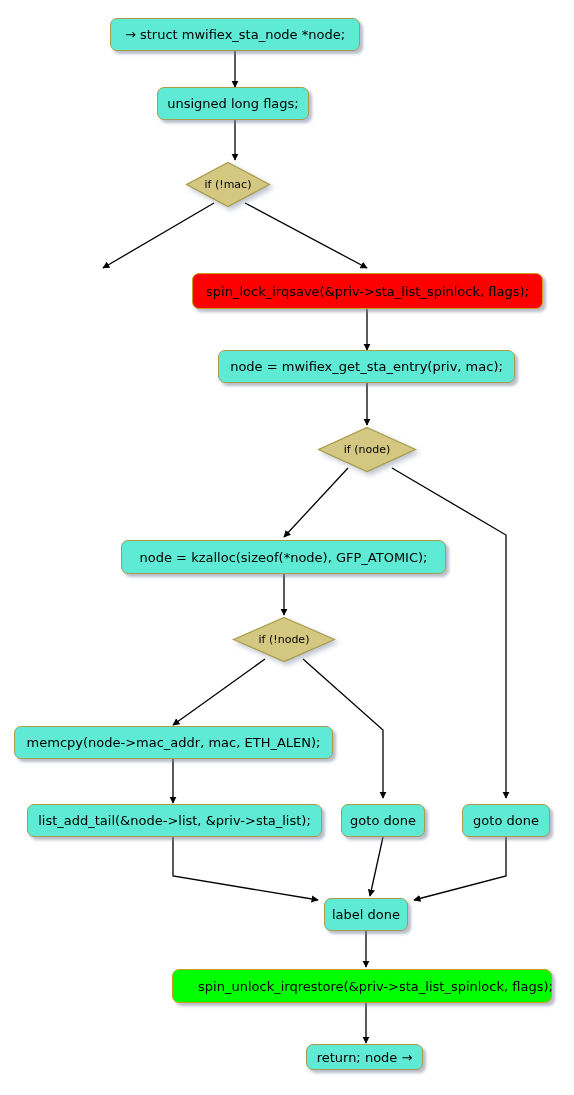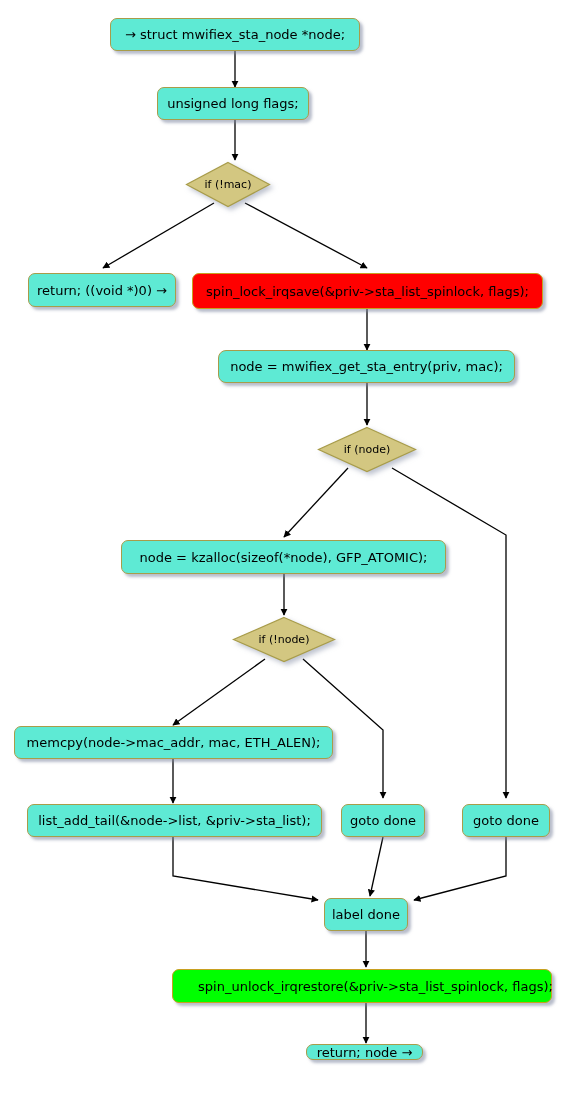--- a/index.html
+++ b/index.html
@@ -114,29 +114,26 @@
     <span>unsigned long flags;</span>
   </div>
 
   <div class="diamond-wrap" style="left:185px; top:161px; width:86px; height:47px;">
     <svg width="86" height="47" viewBox="0 0 86 47">
       <polygon points="43,1.5 84.5,23.5 43,45.5 1.5,23.5" fill="#d3c781" stroke="#a89c4a" stroke-width="1.2" style="filter:drop-shadow(3px 3px 2.5px rgba(125,135,160,0.5));"></polygon>
     </svg>
     <div class="diamond-label">if (!mac)</div>
   </div>
 
-  <div class="node" style="left:28px; top:273px; width:148px; height:34px;">
-    <span>return; ((void *)0) →</span>
-  </div>
 
   <div class="node red" style="left:192px; top:273px; width:351px; height:36px;">
     <span>spin_lock_irqsave(&amp;priv-&gt;sta_list_spinlock, flags);</span>
   </div>
 
-  <div class="node" style="left:218px; top:350px; width:297px; height:33px;border-radius:8px;">
+  <div class="node" style="left:218px; top:350px; width:297px; height:33px;">
     <span>node = mwifiex_get_sta_entry(priv, mac);</span>
   </div>
 
   <div class="diamond-wrap" style="left:317px; top:426px; width:100px; height:47px;">
     <svg width="100" height="47" viewBox="0 0 100 47">
       <polygon points="50,1.5 98.5,23.5 50,45.5 1.5,23.5" fill="#d3c781" stroke="#a89c4a" stroke-width="1.2" style="filter:drop-shadow(3px 3px 2.5px rgba(125,135,160,0.5));"></polygon>
     </svg>
     <div class="diamond-label">if (node)</div>
   </div>
 
@@ -168,17 +165,17 @@
   </div>
 
   <div class="node" style="left:324px; top:898px; width:84px; height:33px;">
     <span>label done</span>
   </div>
 
   <div class="node green" style="left:172px; top:969px; width:380px; height:34px;">
     <span>spin_unlock_irqrestore(&amp;priv-&gt;sta_list_spinlock, flags);</span>
   </div>
 
-  <div class="node" style="left:306px; top:1044px; width:117px; height:16px;">
+  <div class="node" style="left:306px; top:1044px; width:117px; height:26px;">
     <span>return; node →</span>
   </div>
 
 </div>
 
 </body></html>

